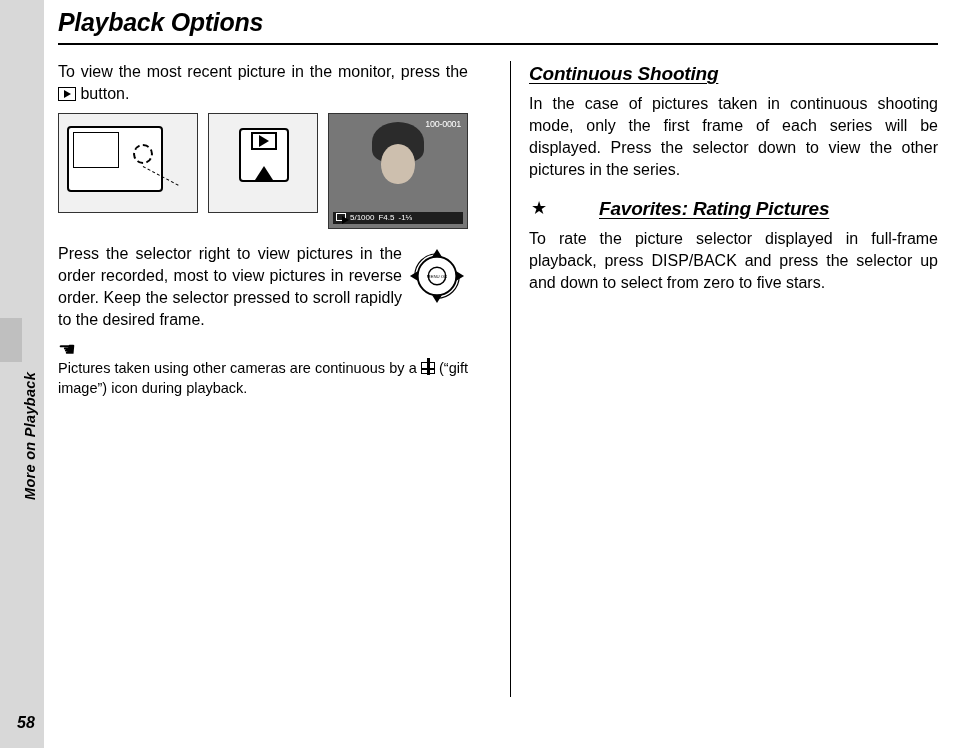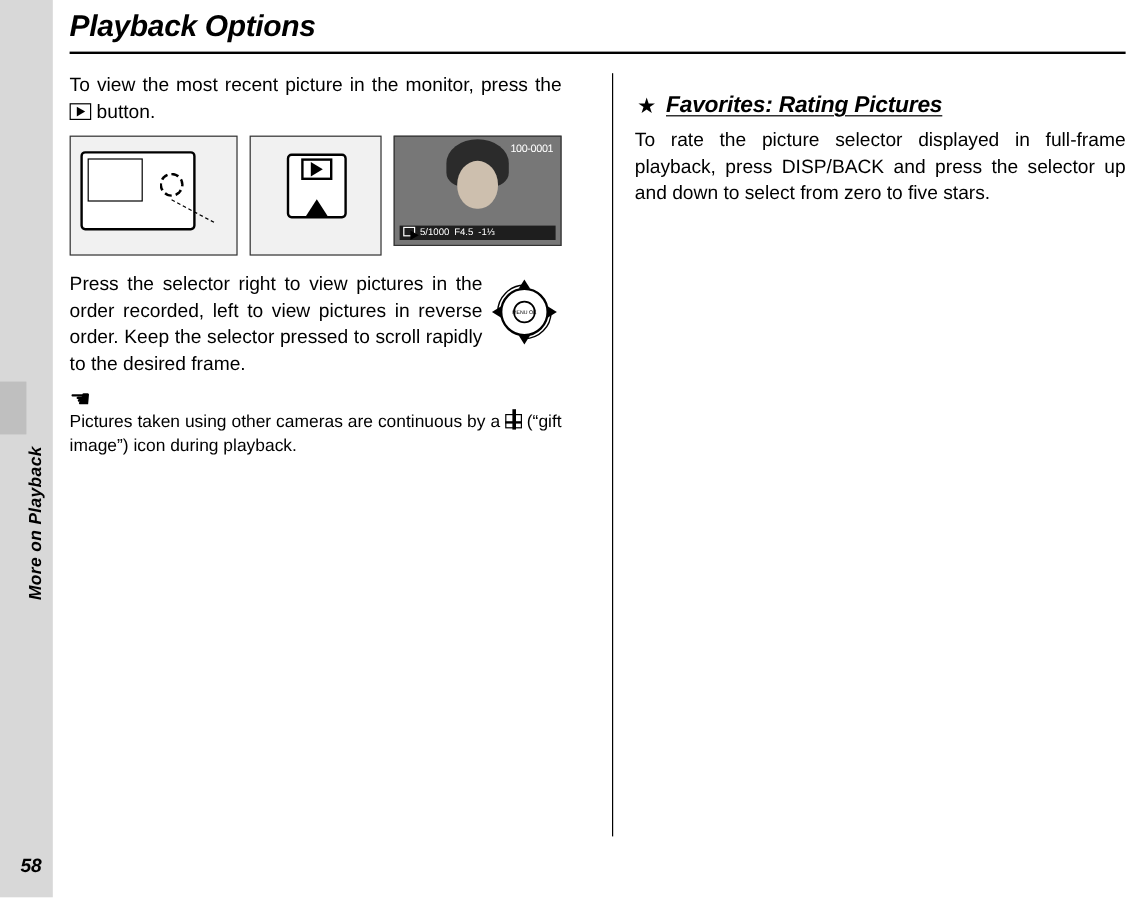--- a/index.html
+++ b/index.html
@@ -77,21 +77,21 @@
     display: flex;
     justify-content: space-between;
     margin: 8px 0 14px 0;
   }
   .fig-a, .fig-b, .fig-c {
     background: #f1f1f1;
     border: 1.5px solid #333;
   }
   .fig-a { width: 140px; height: 100px; position: relative; }
   .fig-b { width: 110px; height: 100px; position: relative; }
-  .fig-c { width: 140px; height: 92px; position: relative; background: #777; }
+  .fig-c { width: 140px; height: 116px; position: relative; background: #777; }
   .cam-body { position:absolute; left:8px; top:12px; width:96px; height:66px; background:#fff; border:2px solid #000; border-radius:4px; }
   .cam-lcd { position:absolute; left:14px; top:18px; width:46px; height:36px; background:#fff; border:1.5px solid #000; }
   .cam-circle { position:absolute; left:74px; top:30px; width:20px; height:20px; border:2px dashed #000; border-radius:50%; }
   .cam-lead { position:absolute; left:84px; top:52px; width:40px; height:0; border-top:1.5px dashed #000; transform: rotate(28deg); transform-origin:left center; }
   .btn-face { position:absolute; left:30px; top:14px; width:50px; height:54px; background:#fff; border:2px solid #000; border-radius:4px; }
   .btn-play { position:absolute; left:42px; top:18px; width:26px; height:18px; border:2px solid #000; display:flex; align-items:center; justify-content:center; }
   .btn-tri { width:0;height:0;border-left:10px solid #000;border-top:6px solid transparent;border-bottom:6px solid transparent; }
   .btn-arrow { position:absolute; left:46px; top:52px; width:0;height:0;border-left:9px solid transparent;border-right:9px solid transparent;border-bottom:14px solid #000; }
   .sat-bar { position:absolute; left:4px; right:4px; bottom:4px; height:12px; background:rgba(0,0,0,0.75); color:#fff; font-size:8px; line-height:12px; padding:0 3px; display:flex; gap:4px; }
   .sat-top { position:absolute; right:6px; top:4px; color:#fff; font-size:9px; letter-spacing:-0.3px; }
@@ -177,34 +177,36 @@
           <circle cx="30" cy="30" r="20" fill="#fff" stroke="#000" stroke-width="2"></circle>
           <circle cx="30" cy="30" r="9" fill="#fff" stroke="#000" stroke-width="1.5"></circle>
           <text x="30" y="30" font-size="4.5" text-anchor="middle" dominant-baseline="central">MENU OK</text>
           <path d="M7 30 A23 23 0 0 1 30 7" fill="none" stroke="#000" stroke-width="1.2"></path>
           <path d="M53 30 A23 23 0 0 1 30 53" fill="none" stroke="#000" stroke-width="1.2"></path>
           <polygon points="2,30 10,25 10,35" fill="#000"></polygon>
           <polygon points="58,30 50,25 50,35" fill="#000"></polygon>
           <polygon points="30,2 25,10 35,10" fill="#000"></polygon>
           <polygon points="30,58 25,50 35,50" fill="#000"></polygon>
         </svg>
-        <span>Press the selector right to view pictures in the order recorded, left to view pictures in reverse order. Keep the selector pressed to scroll rapidly to the desired frame.</span>
+        <span>Press the selector right to view pictures in the order recorded, most to view pictures in reverse order. Keep the selector pressed to scroll rapidly to the desired frame.</span>
       </div>
 
       <div class="note-icon">☚</div>
       <p class="note-text">
         <span>Pictures taken using other cameras are continuous by a </span><span class="gift-icon"></span><span> (“gift image”) icon during playback.</span>
       </p>
     </div>
 
     <div class="col col-right">
+      <div class="h2">Continuous Shooting</div>
+      <p class="para just">In the case of pictures taken in continuous shooting mode, only the first frame of each series will be displayed. Press the selector down to view the other pictures in the series.</p>
 
       <div class="h2-row">
         <span class="star-icon">★</span>
-        <span class="h2" style="margin-bottom:0;">Favorites: Rating Pictures</span>
+        <span class="h2" style="margin-bottom:0;margin-left:44px;">Favorites: Rating Pictures</span>
       </div>
       <p class="para just" style="margin-top:6px;">
         <span>To rate the picture selector displayed in full-frame playback, press </span><b class="kb">DISP/BACK</b><span> and press the selector up and down to select from zero to five stars.</span>
       </p>
     </div>
 
   </div>
 </div>
 
 </body></html>

